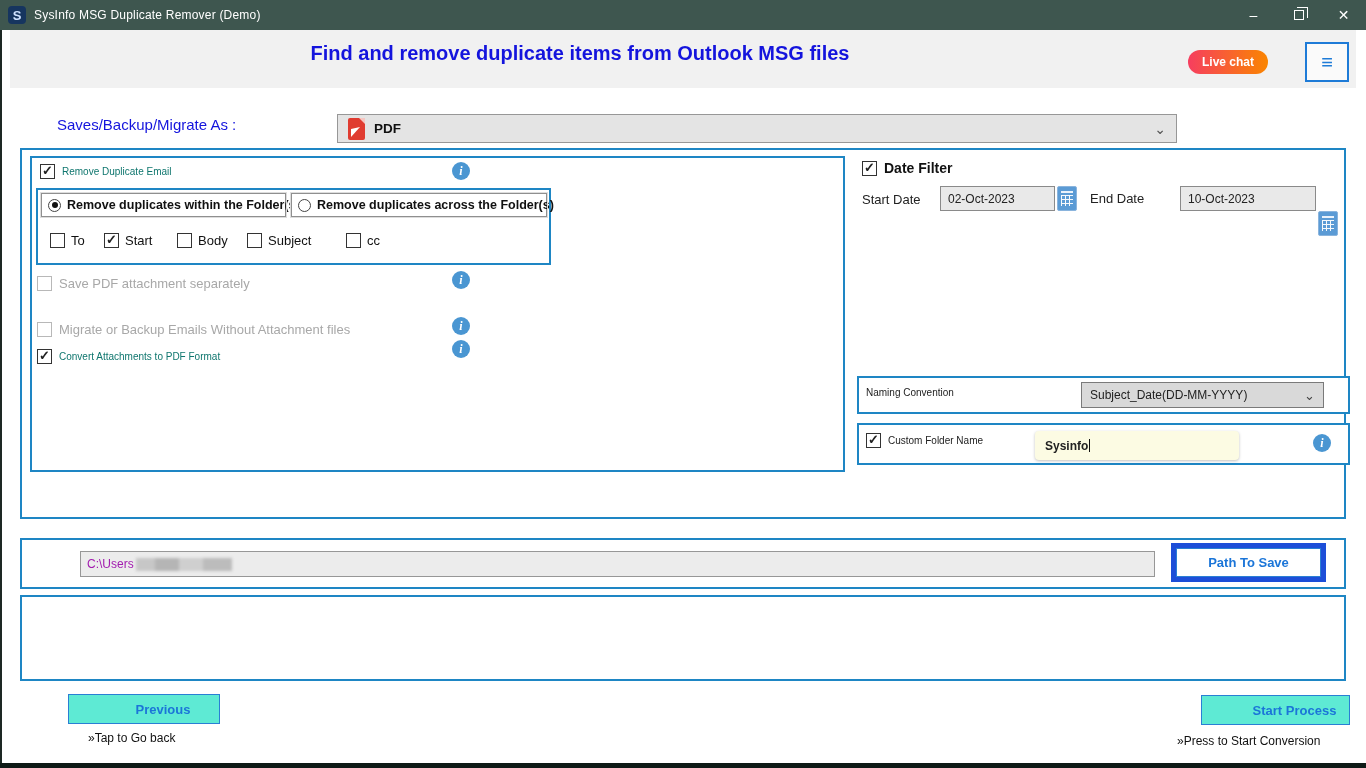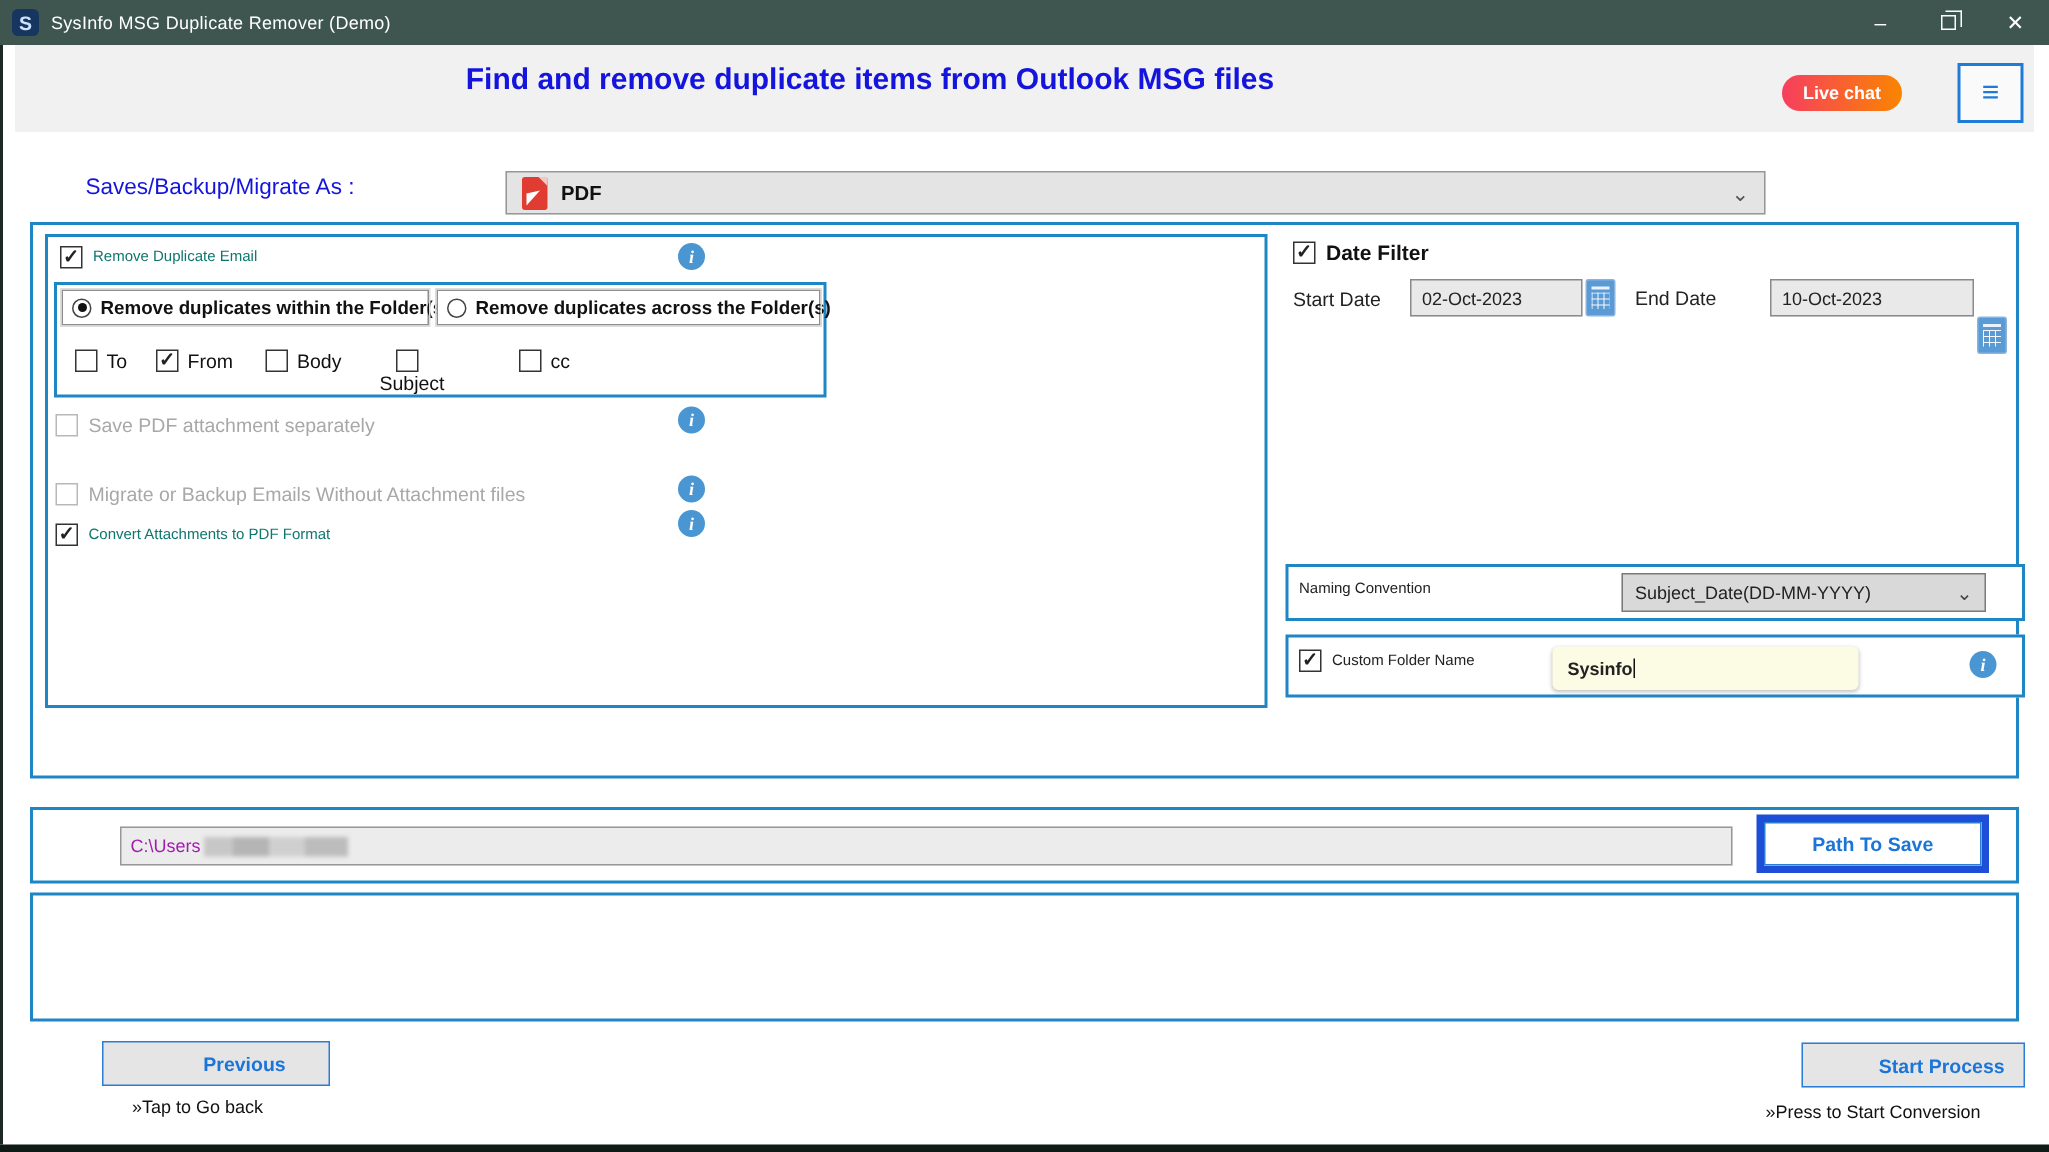--- a/index.html
+++ b/index.html
@@ -66,21 +66,21 @@
   .dd .dd-chevron { margin-left:auto; margin-right:8px; color:#444; font-size:13px; line-height:9px; }
 
   .yellow-input { background:#fcfbe3; border-radius:4px; box-shadow:0 1px 3px rgba(0,0,0,.25); display:flex; align-items:center; padding-left:10px; font-size:12px; font-weight:bold; color:#222; }
   .caret { display:inline-block; width:1px; height:13px; background:#111; margin-left:1px; }
 
   .path-input { left:80px; top:551px; width:1075px; height:26px; background:#ececec; border:1px solid #979797; display:flex; align-items:center; padding-left:6px; font-size:12px; color:#a21caf; }
   .redacted { display:inline-block; width:96px; height:13px; margin-left:2px; background:linear-gradient(90deg,#c7c7c7 0 20%,#b5b5b5 20% 45%,#cfcfcf 45% 70%,#bcbcbc 70%); filter:blur(1.5px); }
 
   .red-wrap { left:1171px; top:543px; width:155px; height:39px; border:5px solid #1d4ed8; background:#fff; }
   .btn-blue { width:100%; height:100%; background:#fff; border:1px solid #2a7fd4; color:#1b75d8; font-weight:bold; font-size:13px; display:flex; align-items:center; justify-content:center; }
-  .footer-btn { border:1px solid #2a7fd4; background:#e5e5e5; color:#1b75d8; font-weight:bold; font-size:13px; display:flex; align-items:center; justify-content:center;padding-left:38px; }
+  .footer-btn { border:1px solid #2a7fd4; background:#5eead4; color:#1b75d8; font-weight:bold; font-size:13px; display:flex; align-items:center; justify-content:center;padding-left:38px; }
   .hint { font-size:12px; color:#111; }
 
   .bold-black-lbl { font-size:14px; font-weight:bold; color:#111; margin-left:7px; }
   .plain-lbl { font-size:13px; color:#222; }
   .mid-lbl { font-size:10px; color:#222; }
 </style>
 </head>
 <body>
 
 <div class="abs titlebar">
@@ -142,27 +142,27 @@
 </div>
 
 <div class="abs row" style="left:50px; top:233px;">
   <span class="cb"></span>
   <span class="lbl-black">To</span>
 </div>
 <div class="abs row" style="left:104px; top:233px;">
   <span class="cb">
       <span class="mark">✓</span>
     </span>
-  <span class="lbl-black">From</span>
+  <span class="lbl-black">Start</span>
 </div>
 <div class="abs row" style="left:177px; top:233px;">
   <span class="cb"></span>
   <span class="lbl-black">Body</span>
 </div>
-<div class="abs row" style="left:247px; top:233px;flex-direction:column;">
+<div class="abs row" style="left:247px; top:233px;">
   <span class="cb"></span>
   <span class="lbl-black">Subject</span>
 </div>
 <div class="abs row" style="left:346px; top:233px;">
   <span class="cb"></span>
   <span class="lbl-black">cc</span>
 </div>
 
 <div class="abs row" style="left:37px; top:276px;">
   <span class="cb disabled"></span>

